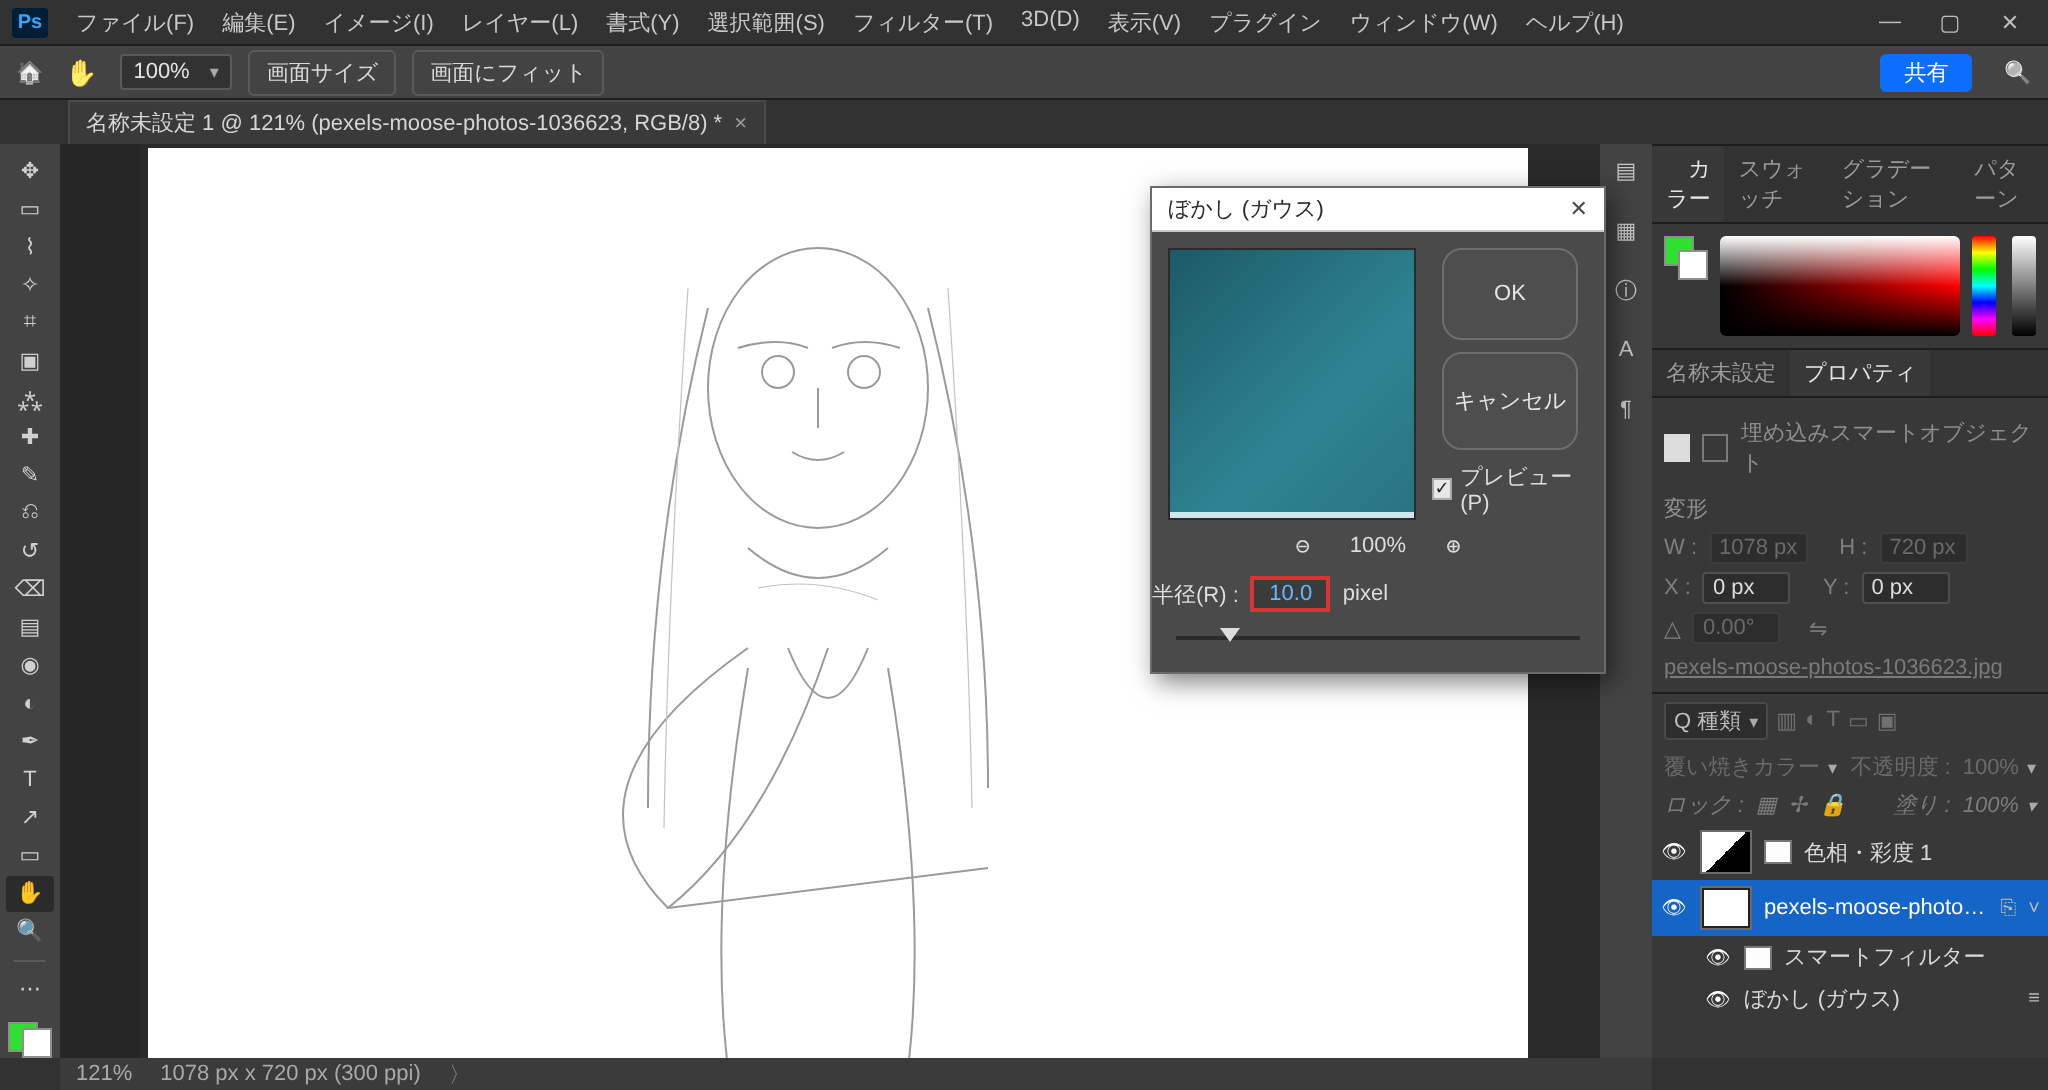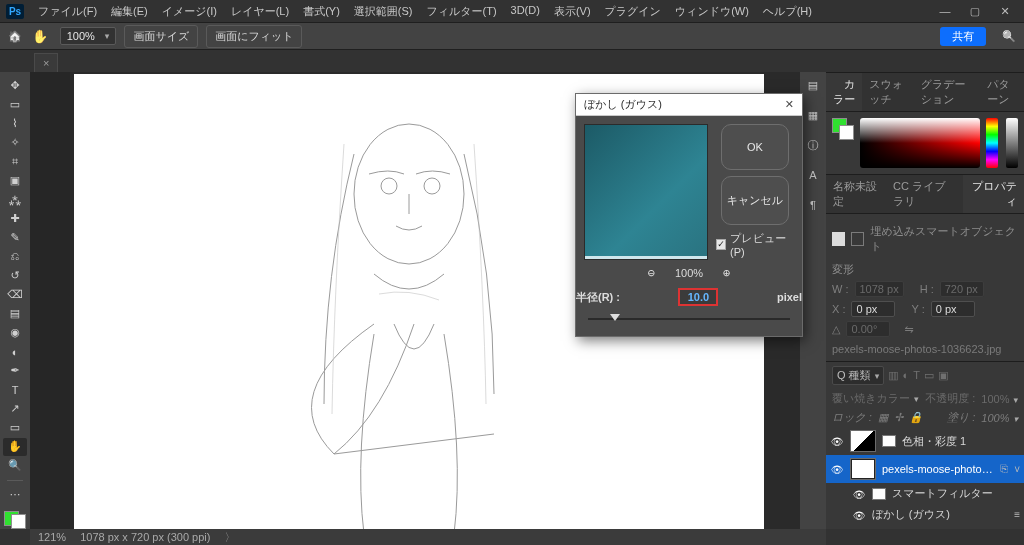--- a/index.html
+++ b/index.html
@@ -86,21 +86,21 @@
   .dlg-tb .x{margin-left:auto;color:#4b4b4b;}
   .dlg-body{display:flex;gap:8px;padding:8px;}
   .preview{width:136px;height:136px;background:linear-gradient(135deg,#1c5a66,#2e8493 60%,#2a7380);border:1px solid #2b2b2b;box-shadow:inset 0 -3px 0 #cfe6ec;}
   .dlg-right{display:flex;flex-direction:column;gap:6px;align-items:center;}
   .dlg-btn{width:68px;text-align:center;padding:16px 0;border:1px solid #6e6e6e;border-radius:10px;background:#4e4e4e;color:#e6e6e6;}
   .chk{display:flex;align-items:center;gap:4px;color:#dddddd;}
   .chk .box{width:11px;height:11px;border:1px solid #a9a9a9;background:#e7e7e7;display:flex;align-items:center;justify-content:center;}
   .chk .box::after{content:"✓";color:#222;font-size:9px;line-height:1;}
   .zoomrow{display:flex;align-items:center;justify-content:center;gap:20px;margin-top:-2px;padding-bottom:4px;color:#dcdcdc;}
   .zoomrow .zi{font-size:12px;font-family:monospace;}
-  .radius-row{display:flex;align-items:center;justify-content:space-between;gap:6px;padding:4px 0;color:#ddd;font-weight:bold;}
+  .radius-row{display:flex;align-items:center;justify-content:flex-start;gap:6px;padding:4px 0;color:#ddd;}
   .radius-field{width:40px;background:#3b3b3b;border:2px solid #d33; color:#66b7ff;text-align:center;padding:1px 2px;}
   .sliderbar{position:relative;height:14px;margin:2px 12px 10px 12px;}
   .sliderbar .track{position:absolute;left:0;right:0;top:6px;height:2px;background:#2a2a2a;}
   .sliderbar .knob{position:absolute;top:2px;left:22px;width:0;height:0;border-left:5px solid transparent;border-right:5px solid transparent;border-top:7px solid #dddddd;}
   
   .status{position:absolute;left:30px;right:198px;bottom:0;height:16px;background:#3b3b3b;display:flex;align-items:center;padding:0 8px;gap:14px;color:#a9a9a9;font-size:10px;}
   .status .chev2{color:#8c8c8c;}
 </style>
 </head>
 <body>
@@ -135,20 +135,21 @@
       <span>100%</span>
     </div>
   <div class="opt-pill">画面サイズ</div>
   <div class="opt-pill">画面にフィット</div>
   <div class="share-btn">共有</div>
   <span class="srch-ic" style="margin-left:8px;"></span>
 </div>
 
 <div class="doctabs">
   <div class="doctab">
+    <span>名称未設定 1 @ 121% (pexels-moose-photos-1036623, RGB/8) *</span>
     <span class="x">×</span>
   </div>
 </div>
 
 <div class="workarea">
 
   <div class="toolcol">
     <div class="t">✥</div>
     <div class="t">▭</div>
     <div class="t">⌇</div>
@@ -234,21 +235,20 @@
         </div>
         <div class="spectrum"></div>
         <div class="hue"></div>
         <div class="gray"></div>
       </div>
     </div>
 
     <div class="panel">
       <div class="panel-tabs">
         <div class="ptab">名称未設定</div>
-        <div class="ptab">CC ライブラリ</div>
         <div class="ptab act">プロパティ</div>
       </div>
       <div class="panel-body">
         <div class="smart-hdr">
           <div class="ico-a"></div>
           <div style="width:14px;height:14px;border:1px solid #7b7b7b;"></div>
           <span>埋め込みスマートオブジェクト</span>
         </div>
         <div style="color:#8f8f8f;margin:4px 0;">変形</div>
         <div class="prop-row">
@@ -261,21 +261,21 @@
           <span class="prop-lbl">X :</span>
           <span class="prop-val">0 px</span>
           <span class="prop-lbl" style="margin-left:10px;">Y :</span>
           <span class="prop-val">0 px</span>
         </div>
         <div class="prop-row">
           <span class="prop-lbl">△</span>
           <span class="prop-val dis">0.00°</span>
           <span style="margin-left:8px;color:#7a7a7a;">⇋</span>
         </div>
-        <div style="color:#7a7a7a;margin-top:6px;">pexels-moose-photos-1036623.jpg</div>
+        <div style="color:#7a7a7a;margin-top:6px;text-decoration:underline;">pexels-moose-photos-1036623.jpg</div>
       </div>
     </div>
 
     <div class="panel" style="flex:1;display:flex;flex-direction:column;">
       <div class="layers-body" style="flex:1;">
         <div class="layer-searchrow">
           <span class="sel chev">Q 種類</span>
           <div class="layer-icons">
             <span>▥</span>
             <span>◐</span>

